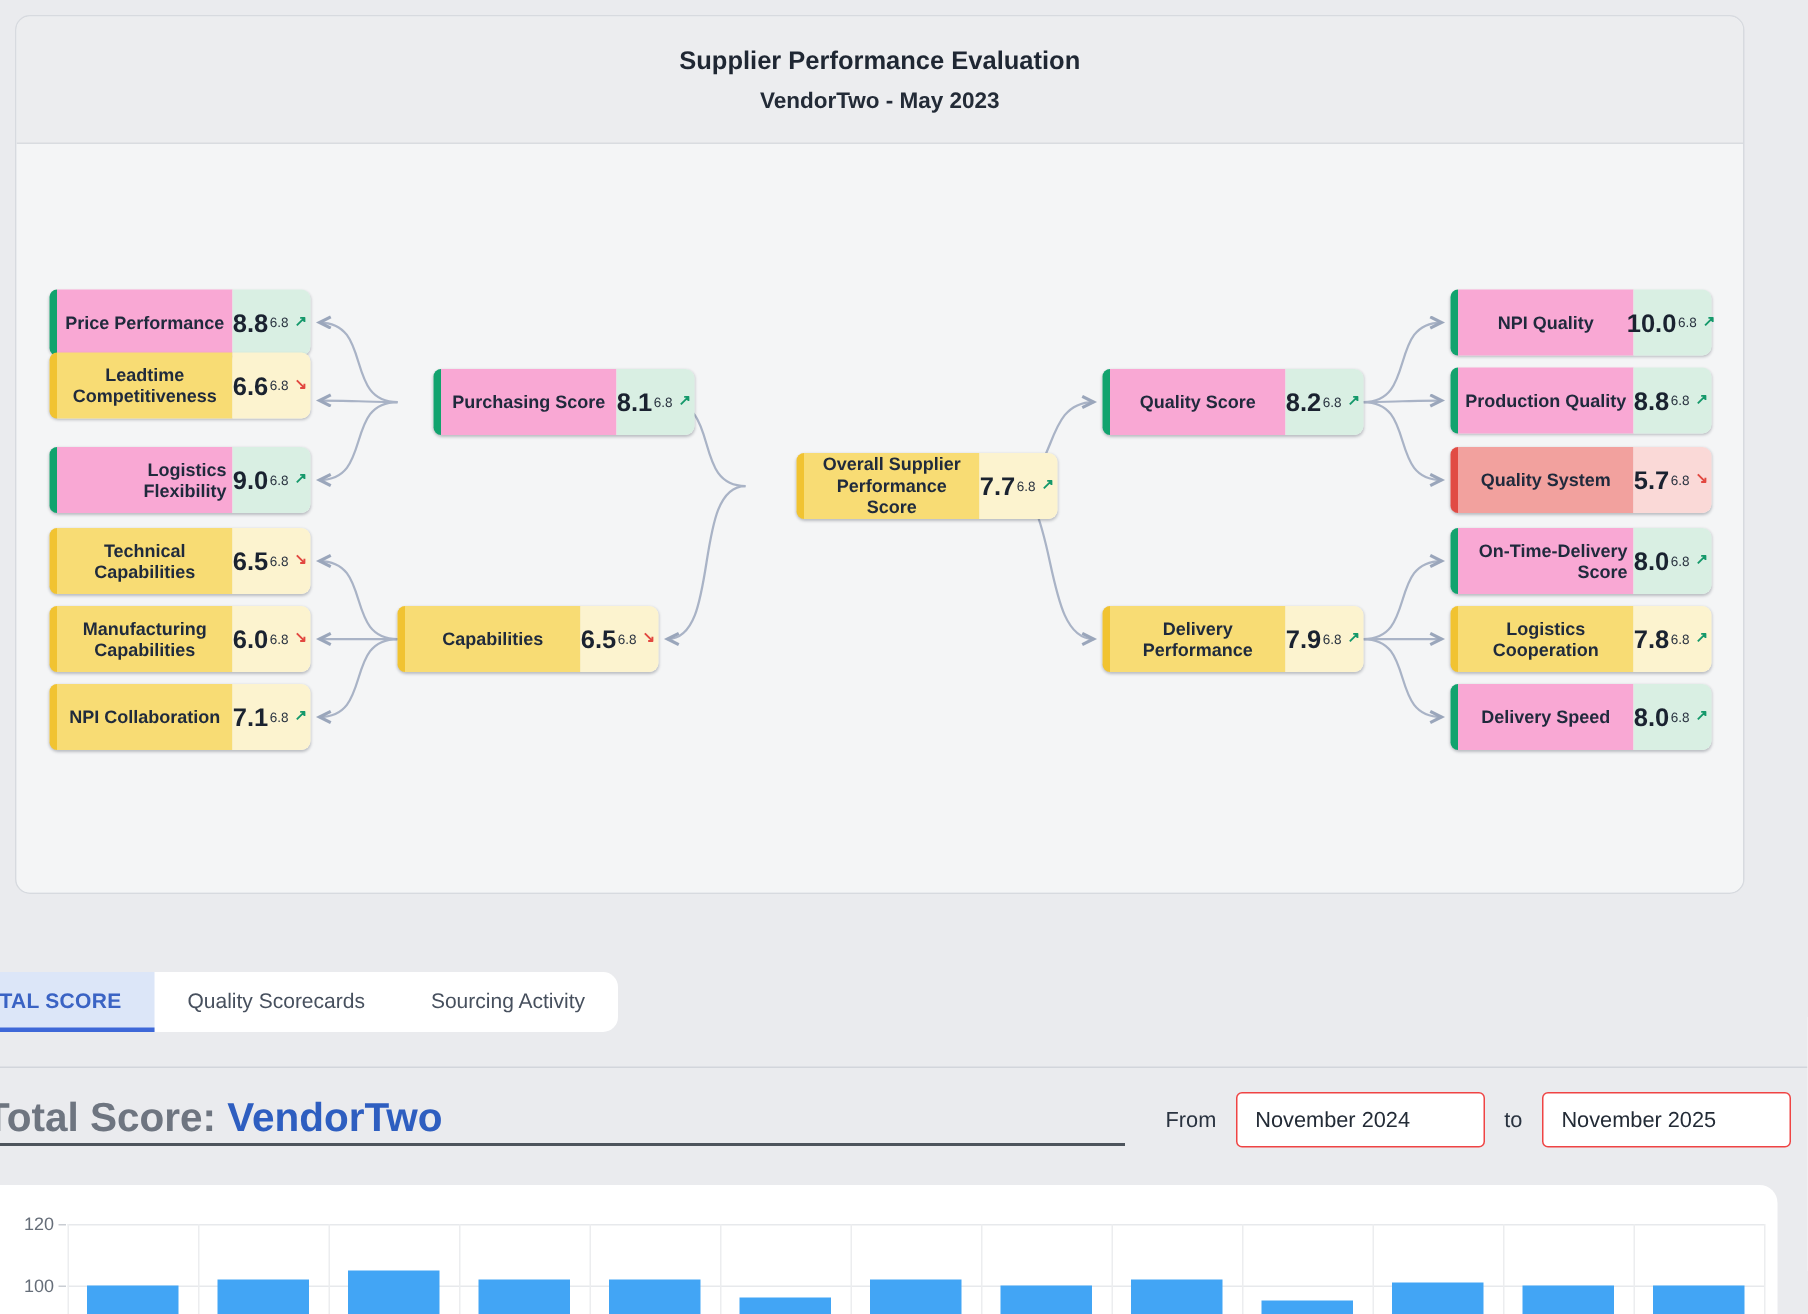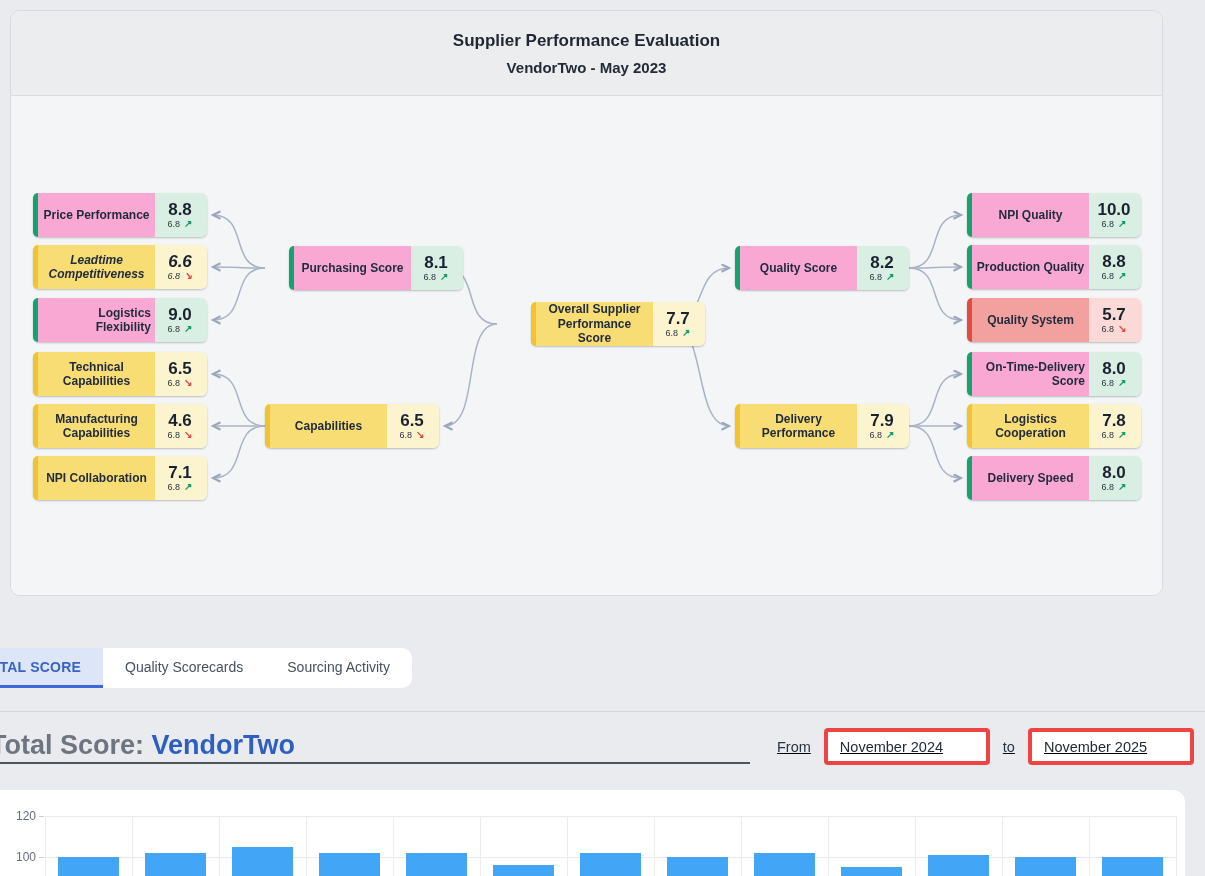--- a/index.html
+++ b/index.html
@@ -15,21 +15,21 @@
   .eval-subtitle { font-size:15px; font-weight:bold; color:#232B37; }
   .flow-area { position:relative; width:100%; height:499px; background:#F4F5F6; }
   .flow-svg { position:absolute; left:0; top:0; }
 
   
   .node { position:absolute; width:174px; height:44px; display:flex; border-radius:6px;
     box-shadow:0 1px 2px rgba(16,24,40,.25); }
   .node .accent { width:5px; border-radius:6px 0 0 6px; flex:none; }
   .node .label { flex:1; display:flex; align-items:center; justify-content:center; text-align:center;
     font-size:12px; font-weight:bold; color:#1F2A3C; line-height:1.2; padding:0 4px; }
-  .node .scorebox { width:52px; flex:none; border-radius:0 6px 6px 0; display:flex; flex-direction:column;
+  .node .scorebox { width:52px; flex:none; border-radius:0 6px 6px 0; display:flex; flex-direction:row;
     align-items:center; justify-content:center; gap:1px; padding-right:2px; }
   .score-main { font-size:17px; font-weight:bold; color:#1A2230; line-height:1; }
   .score-sub { font-size:9px; color:#2A3340; display:flex; align-items:center; gap:4px; line-height:1; }
   .trend-up { color:#15996B; font-size:10px; font-weight:bold; }
   .trend-down { color:#E2473F; font-size:10px; font-weight:bold; }
   .status-green .accent { background:#12A36E; } .status-green .label { background:#f9a8d4;text-align:right; } .status-green .scorebox { background:#D9EFE3; }
   .status-yellow .accent { background:#F1C331; } .status-yellow .label { background:#F8DC74; } .status-yellow .scorebox { background:#FCF3CF; }
   .status-red .accent { background:#E14B44; } .status-red .label { background:#F2A19E; } .status-red .scorebox { background:#FAD9D7; }
 
   
@@ -37,23 +37,23 @@
     background:#FFFFFF; border-radius:0 10px 10px 0; overflow:hidden; }
   .tab { display:flex; align-items:center; padding:0 22px; font-size:14px; color:#47505E;
     white-space:nowrap; cursor:pointer; border-bottom:3px solid transparent; }
   .tab.active { background:#DCE6F8; color:#3A63C4; border-bottom:3px solid #3E68D8; font-weight:bold; letter-spacing:.2px; }
 
   
   .section-divider { position:absolute; left:0; top:711px; width:1205px; height:1px; background:#D2D5DB; }
   .ts-heading { position:absolute; left:-10px; top:730px; font-size:27px; font-weight:bold; white-space:nowrap; }
   .ts-prefix { color:#6E7580; } .ts-vendor { color:#2E5EC0; }
   .ts-underline { position:absolute; left:-10px; top:762px; width:760px; height:2px; background:#4D545C; }
-  .range-row { position:absolute; left:777px; top:728px; display:flex; align-items:center; gap:13px;text-decoration:underline; }
+  .range-row { position:absolute; left:777px; top:728px; display:flex; align-items:center; gap:13px; }
   .range-label { font-size:14.5px; color:#2A3340; }
-  .range-input { width:166px; height:37px; border:4px solid #ef4444; border-radius:4px; background:#fff;
+  .range-input { width:166px; height:37px; border:1px solid #ef4444; border-radius:4px; background:#fff;
     font-family:"Liberation Sans", sans-serif; font-size:14.5px; color:#232B36; padding:0 12px; }
 
   
   .chart-card { position:absolute; left:-20px; top:790px; width:1205px; height:120px;
     background:#FFFFFF; border-radius:12px; }
   .chart-layer { position:absolute; left:0; top:0; width:1205px; height:876px; pointer-events:none; }
   .gridline-h { position:absolute; height:1px; background:#E7E9EC; }
   .gridline-v { position:absolute; width:1px; background:#ECEDEF; }
   .ytick { position:absolute; width:30px; text-align:right; font-size:12px; color:#666E79; }
   .ytick-dash { position:absolute; width:5px; height:1px; background:#C9CDD3; }
@@ -153,21 +153,21 @@
           <div class="accent"></div>
           <div class="label">Price Performance</div>
           <div class="scorebox">
             <div class="score-main">8.8</div>
             <div class="score-sub">
               <span>6.8</span>
               <span class="trend-up">↗</span>
             </div>
           </div>
         </div>
-        <div class="node status-yellow" style="left: 22px; top: 149px; font-style: italic;">
+        <div class="node status-yellow" style="left: 22px; top: 139px;">
           <div class="accent"></div>
           <div class="label">Leadtime Competitiveness</div>
           <div class="scorebox">
             <div class="score-main">6.6</div>
             <div class="score-sub">
               <span>6.8</span>
               <span class="trend-down">↘</span>
             </div>
           </div>
         </div>
@@ -190,21 +190,21 @@
             <div class="score-sub">
               <span>6.8</span>
               <span class="trend-down">↘</span>
             </div>
           </div>
         </div>
         <div class="node status-yellow" style="left: 22px; top: 308px;">
           <div class="accent"></div>
           <div class="label">Manufacturing Capabilities</div>
           <div class="scorebox">
-            <div class="score-main">4.6</div>
+            <div class="score-main">6.0</div>
             <div class="score-sub">
               <span>6.8</span>
               <span class="trend-down">↘</span>
             </div>
           </div>
         </div>
         <div class="node status-yellow" style="left: 22px; top: 360px;">
           <div class="accent"></div>
           <div class="label">NPI Collaboration</div>
           <div class="scorebox">

